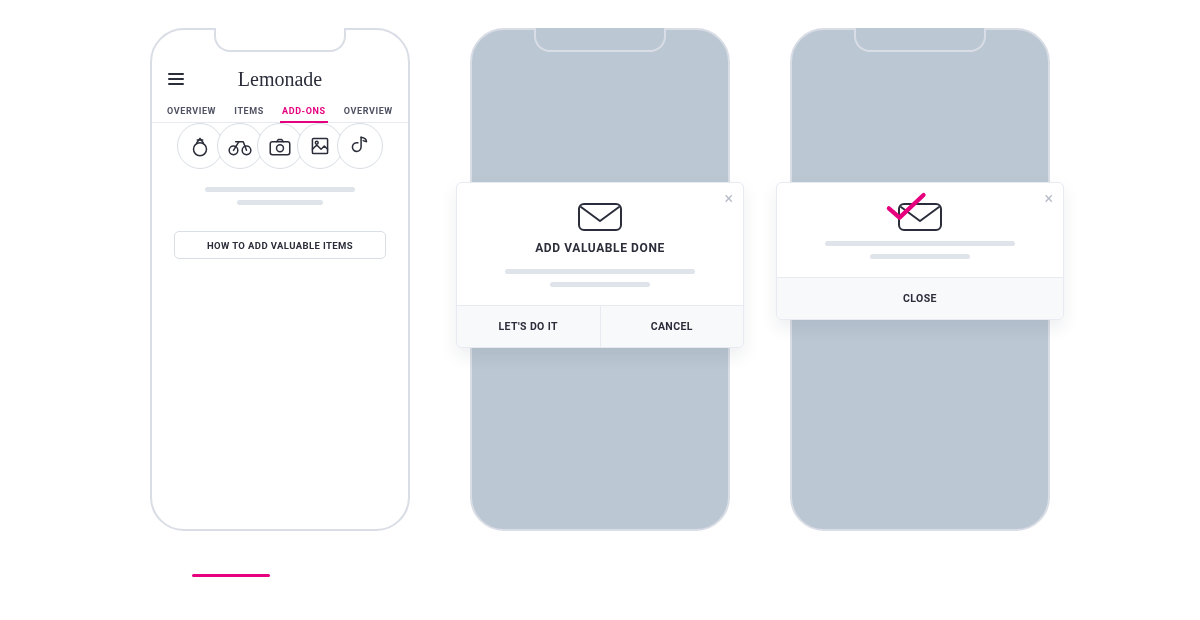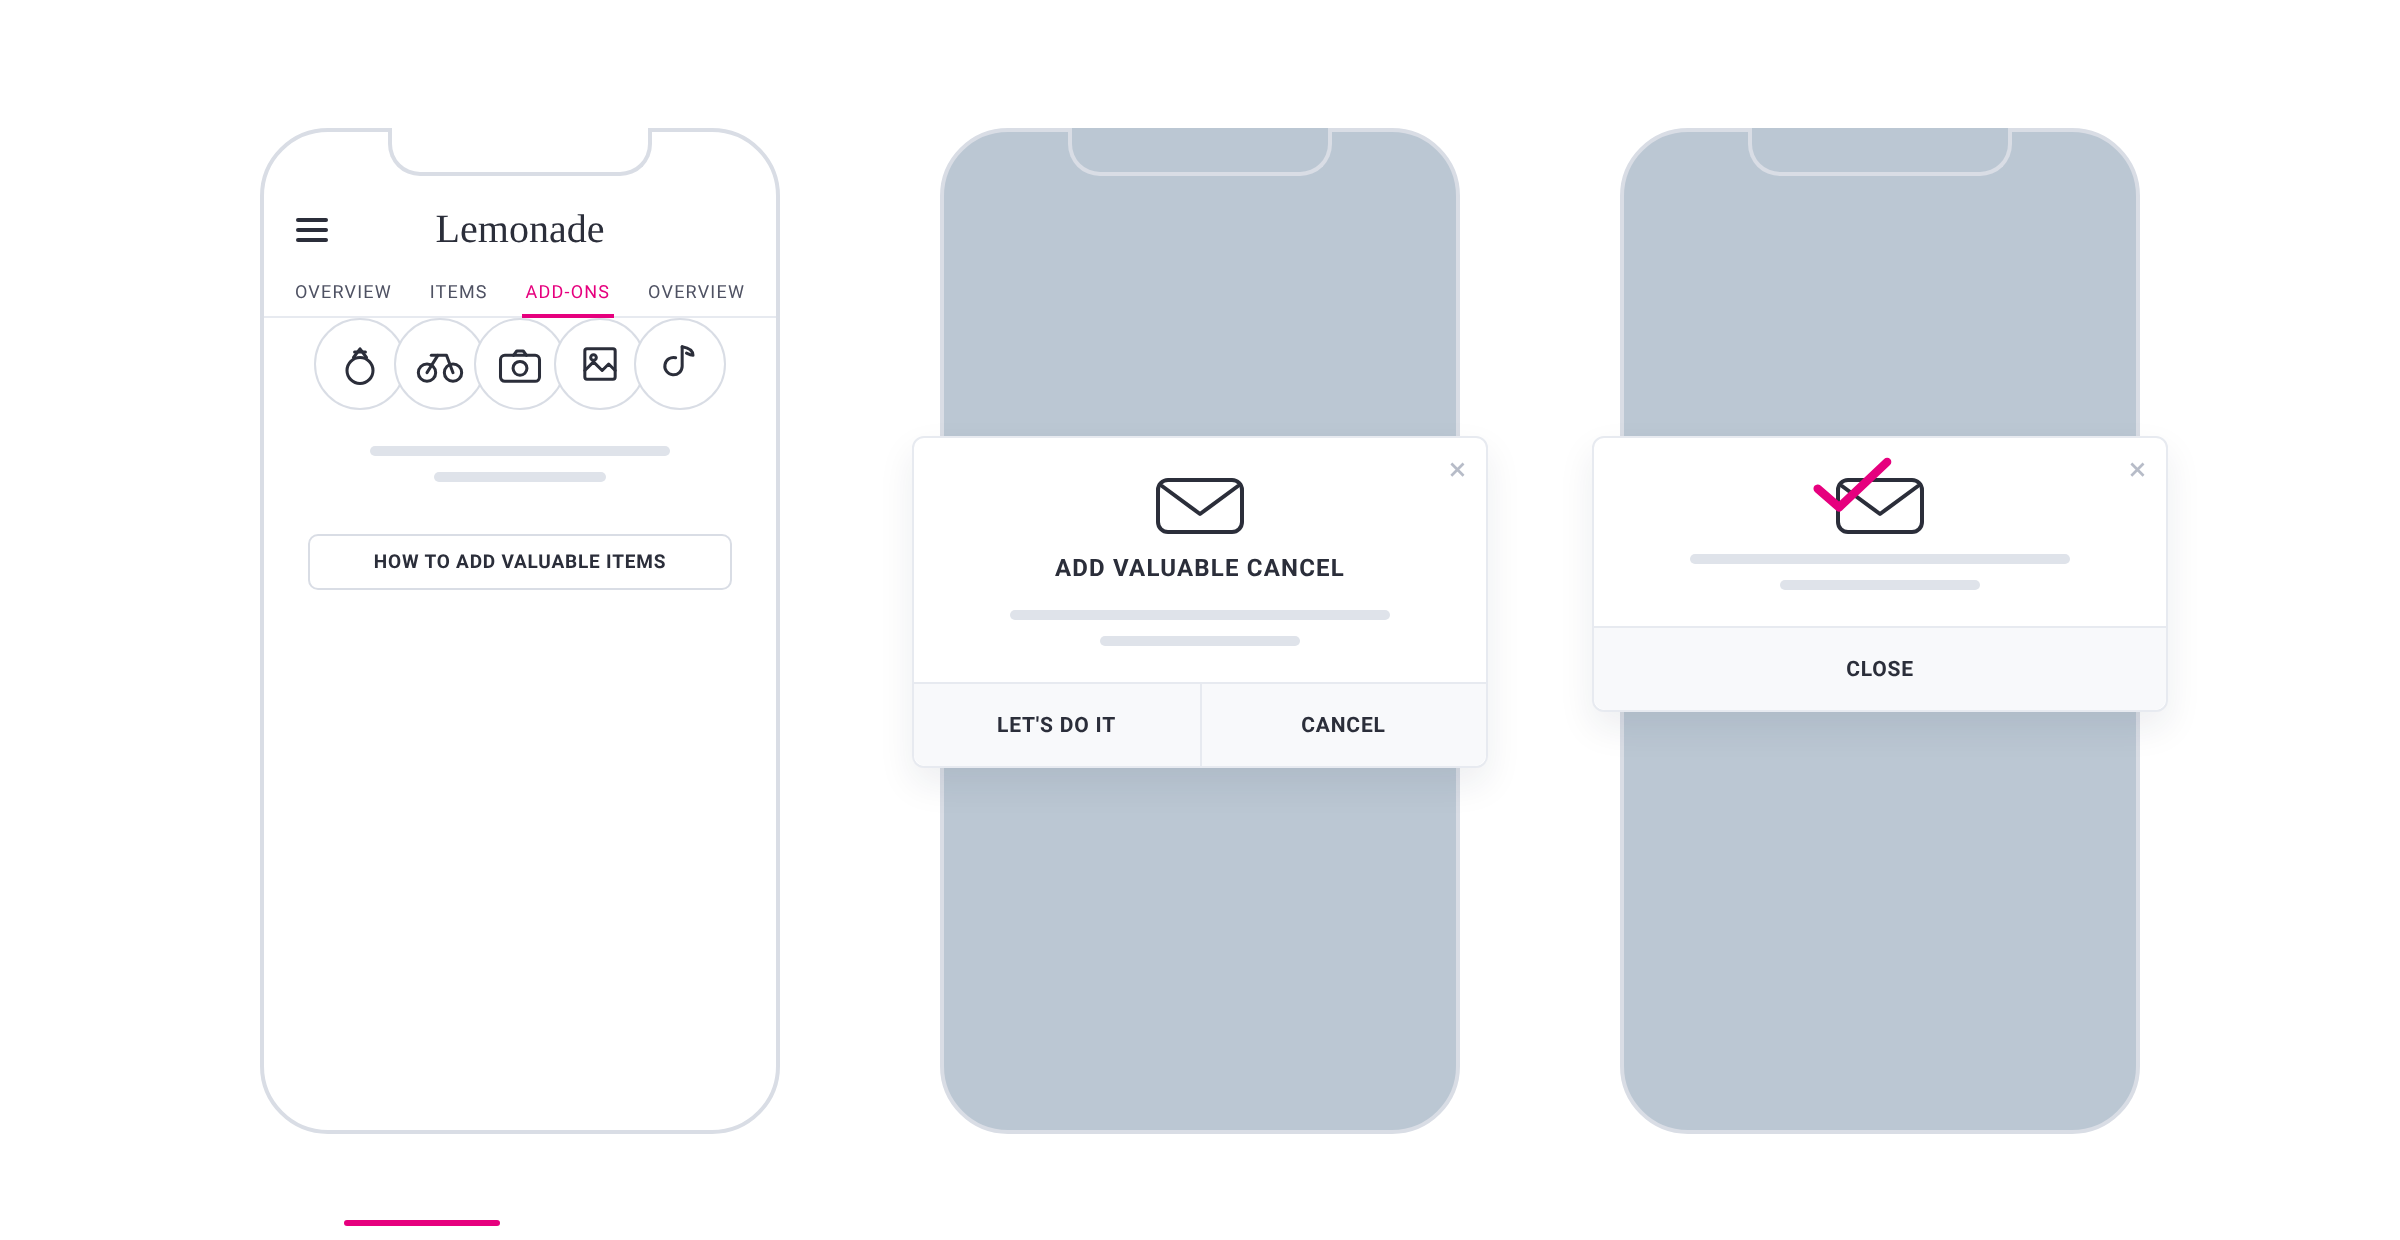--- a/index.html
+++ b/index.html
@@ -8,37 +8,37 @@
     --hair:#d9dde5;
     --hair2:#e7eaf0;
     --ghost:#eef0f4;
     --plhold:#dfe3ea;
     --accent:#e6007e;
     --phone-blue:#bbc7d3;
     --btn-bg:#f8f9fb;
   }
   *{box-sizing:border-box;-webkit-font-smoothing:antialiased}
   body{margin:0;width:1200px;height:620px;background:#fff;font-family:-apple-system,BlinkMacSystemFont,"Segoe UI",Roboto,Helvetica,Arial,sans-serif;color:var(--ink)}
-  .stage{display:flex;gap:80px;justify-content:center;align-items:center;padding-top:64px}
+  .stage{display:flex;gap:60px;justify-content:center;align-items:center;padding-top:28px}
 
   
   .phone{position:relative;width:260px;height:503px;border:2px solid var(--hair);border-radius:34px;background:#fff}
   .phone.gray-body{background:var(--phone-blue)}
   .phone .notch{position:absolute;top:-2px;left:50%;transform:translateX(-50%);width:132px;height:24px;background:#fff;border:2px solid var(--hair);border-top:none;border-radius:0 0 16px 16px}
   .phone.gray-body .notch{background:var(--phone-blue)}
 
   
   .s1-top{padding-top:32px}
   .s1-header{display:flex;align-items:center;height:34px;padding:0 16px}
   .brand{flex:1;text-align:center;font-family:"Brush Script MT","Segoe Script",cursive;font-size:20px;color:var(--ink)}
   .burger{width:16px;height:12px;position:relative}
   .burger span,.burger:before,.burger:after{content:"";position:absolute;left:0;right:0;height:2px;background:var(--ink);border-radius:1px}
   .burger:before{top:0}.burger span{top:5px}.burger:after{top:10px}
   .tabs{display:flex;justify-content:space-around;padding:4px 6px 0;border-bottom:1px solid var(--hair2)}
-  .tab{font-size:9px;letter-spacing:.6px;font-weight:400;color:var(--ink-light);padding:6px 2px;position:relative}
+  .tab{font-size:9px;letter-spacing:.6px;font-weight:700;color:var(--ink-light);padding:6px 2px;position:relative}
   .tab.active{color:var(--accent)}
   .tab.active:after{content:"";position:absolute;left:0;right:0;bottom:-1px;height:2px;background:var(--accent)}
   .page-title{text-align:center;font-size:15px;font-weight:700;margin:22px 0 14px;color:var(--ink)}
 
   .bubble-row{display:flex;justify-content:center;margin:0 0 18px}
   .bubble{width:46px;height:46px;border:1px solid var(--hair);border-radius:50%;background:#fff;display:flex;align-items:center;justify-content:center;margin-left:-6px}
   .bubble:first-child{margin-left:0}
   .bubble svg{width:26px;height:26px;stroke:var(--ink);fill:none;stroke-width:1.4;stroke-linecap:round;stroke-linejoin:round}
 
   .ph-lines{display:flex;flex-direction:column;align-items:center;gap:8px;margin-bottom:26px}
@@ -143,21 +143,21 @@
     <div class="notch"></div>
 
     <div class="sheet">
       <div class="sheet-close">×</div>
       <div class="sheet-icon">
         <svg viewBox="0 0 46 32">
             <rect x="2" y="3" width="42" height="26" rx="5"></rect>
             <path d="M4 6l19 14L42 6"></path>
           </svg>
       </div>
-      <div class="sheet-title">ADD VALUABLE CANCEL</div>
+      <div class="sheet-title">ADD VALUABLE DONE</div>
       <div class="ph-lines">
         <div class="ph-line ph-a"></div>
         <div class="ph-line ph-b"></div>
       </div>
       <div class="sheet-actions">
         <div>LET'S DO IT</div>
         <div>CANCEL</div>
       </div>
     </div>
   </div>

